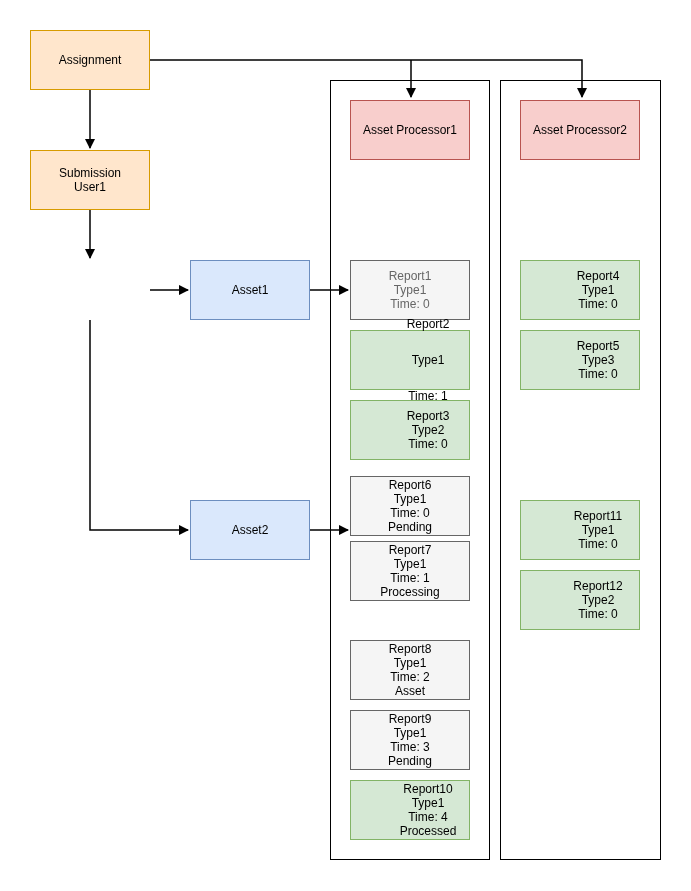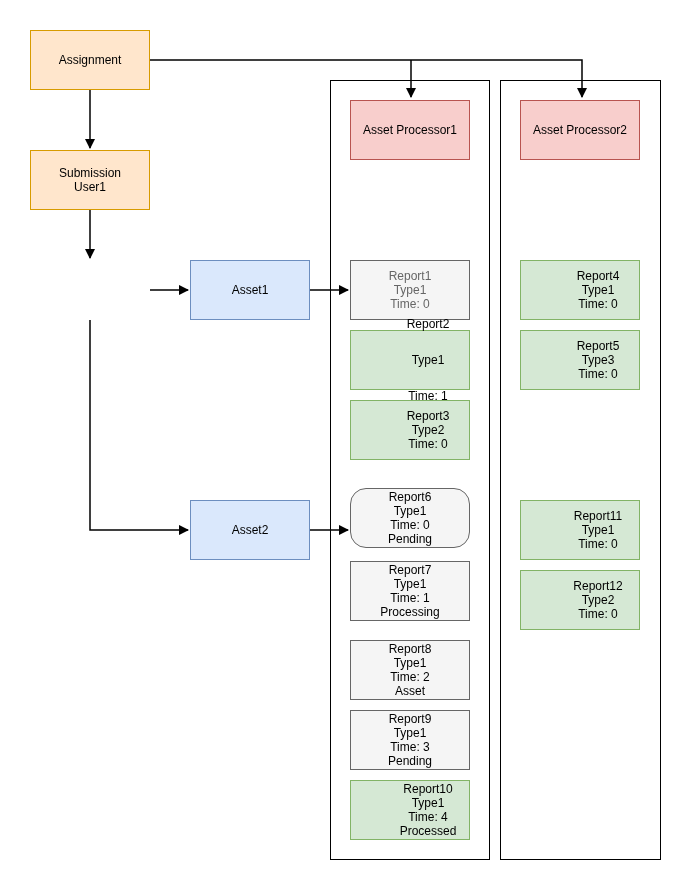--- a/index.html
+++ b/index.html
@@ -95,27 +95,27 @@
     <div>Report4</div>
     <div>Type1</div>
     <div>Time: 0</div>
   </div>
   <div class="node std green" style="left:520px;top:330px;">
     <div>Report5</div>
     <div>Type3</div>
     <div>Time: 0</div>
   </div>
 
-  <div class="node std grey" style="left:350px;top:488px;border-radius:16px;">
+  <div class="node std grey" style="left:350px;top:476px;">
     <div>Report6</div>
     <div>Type1</div>
     <div>Time: 0</div>
     <div>Pending</div>
   </div>
-  <div class="node std grey" style="left:350px;top:561px;">
+  <div class="node std grey" style="left:350px;top:541px;">
     <div>Report7</div>
     <div>Type1</div>
     <div>Time: 1</div>
     <div>Processing</div>
   </div>
   <div class="node std grey" style="left:350px;top:640px;">
     <div>Report8</div>
     <div>Type1</div>
     <div>Time: 2</div>
     <div>Asset</div>

